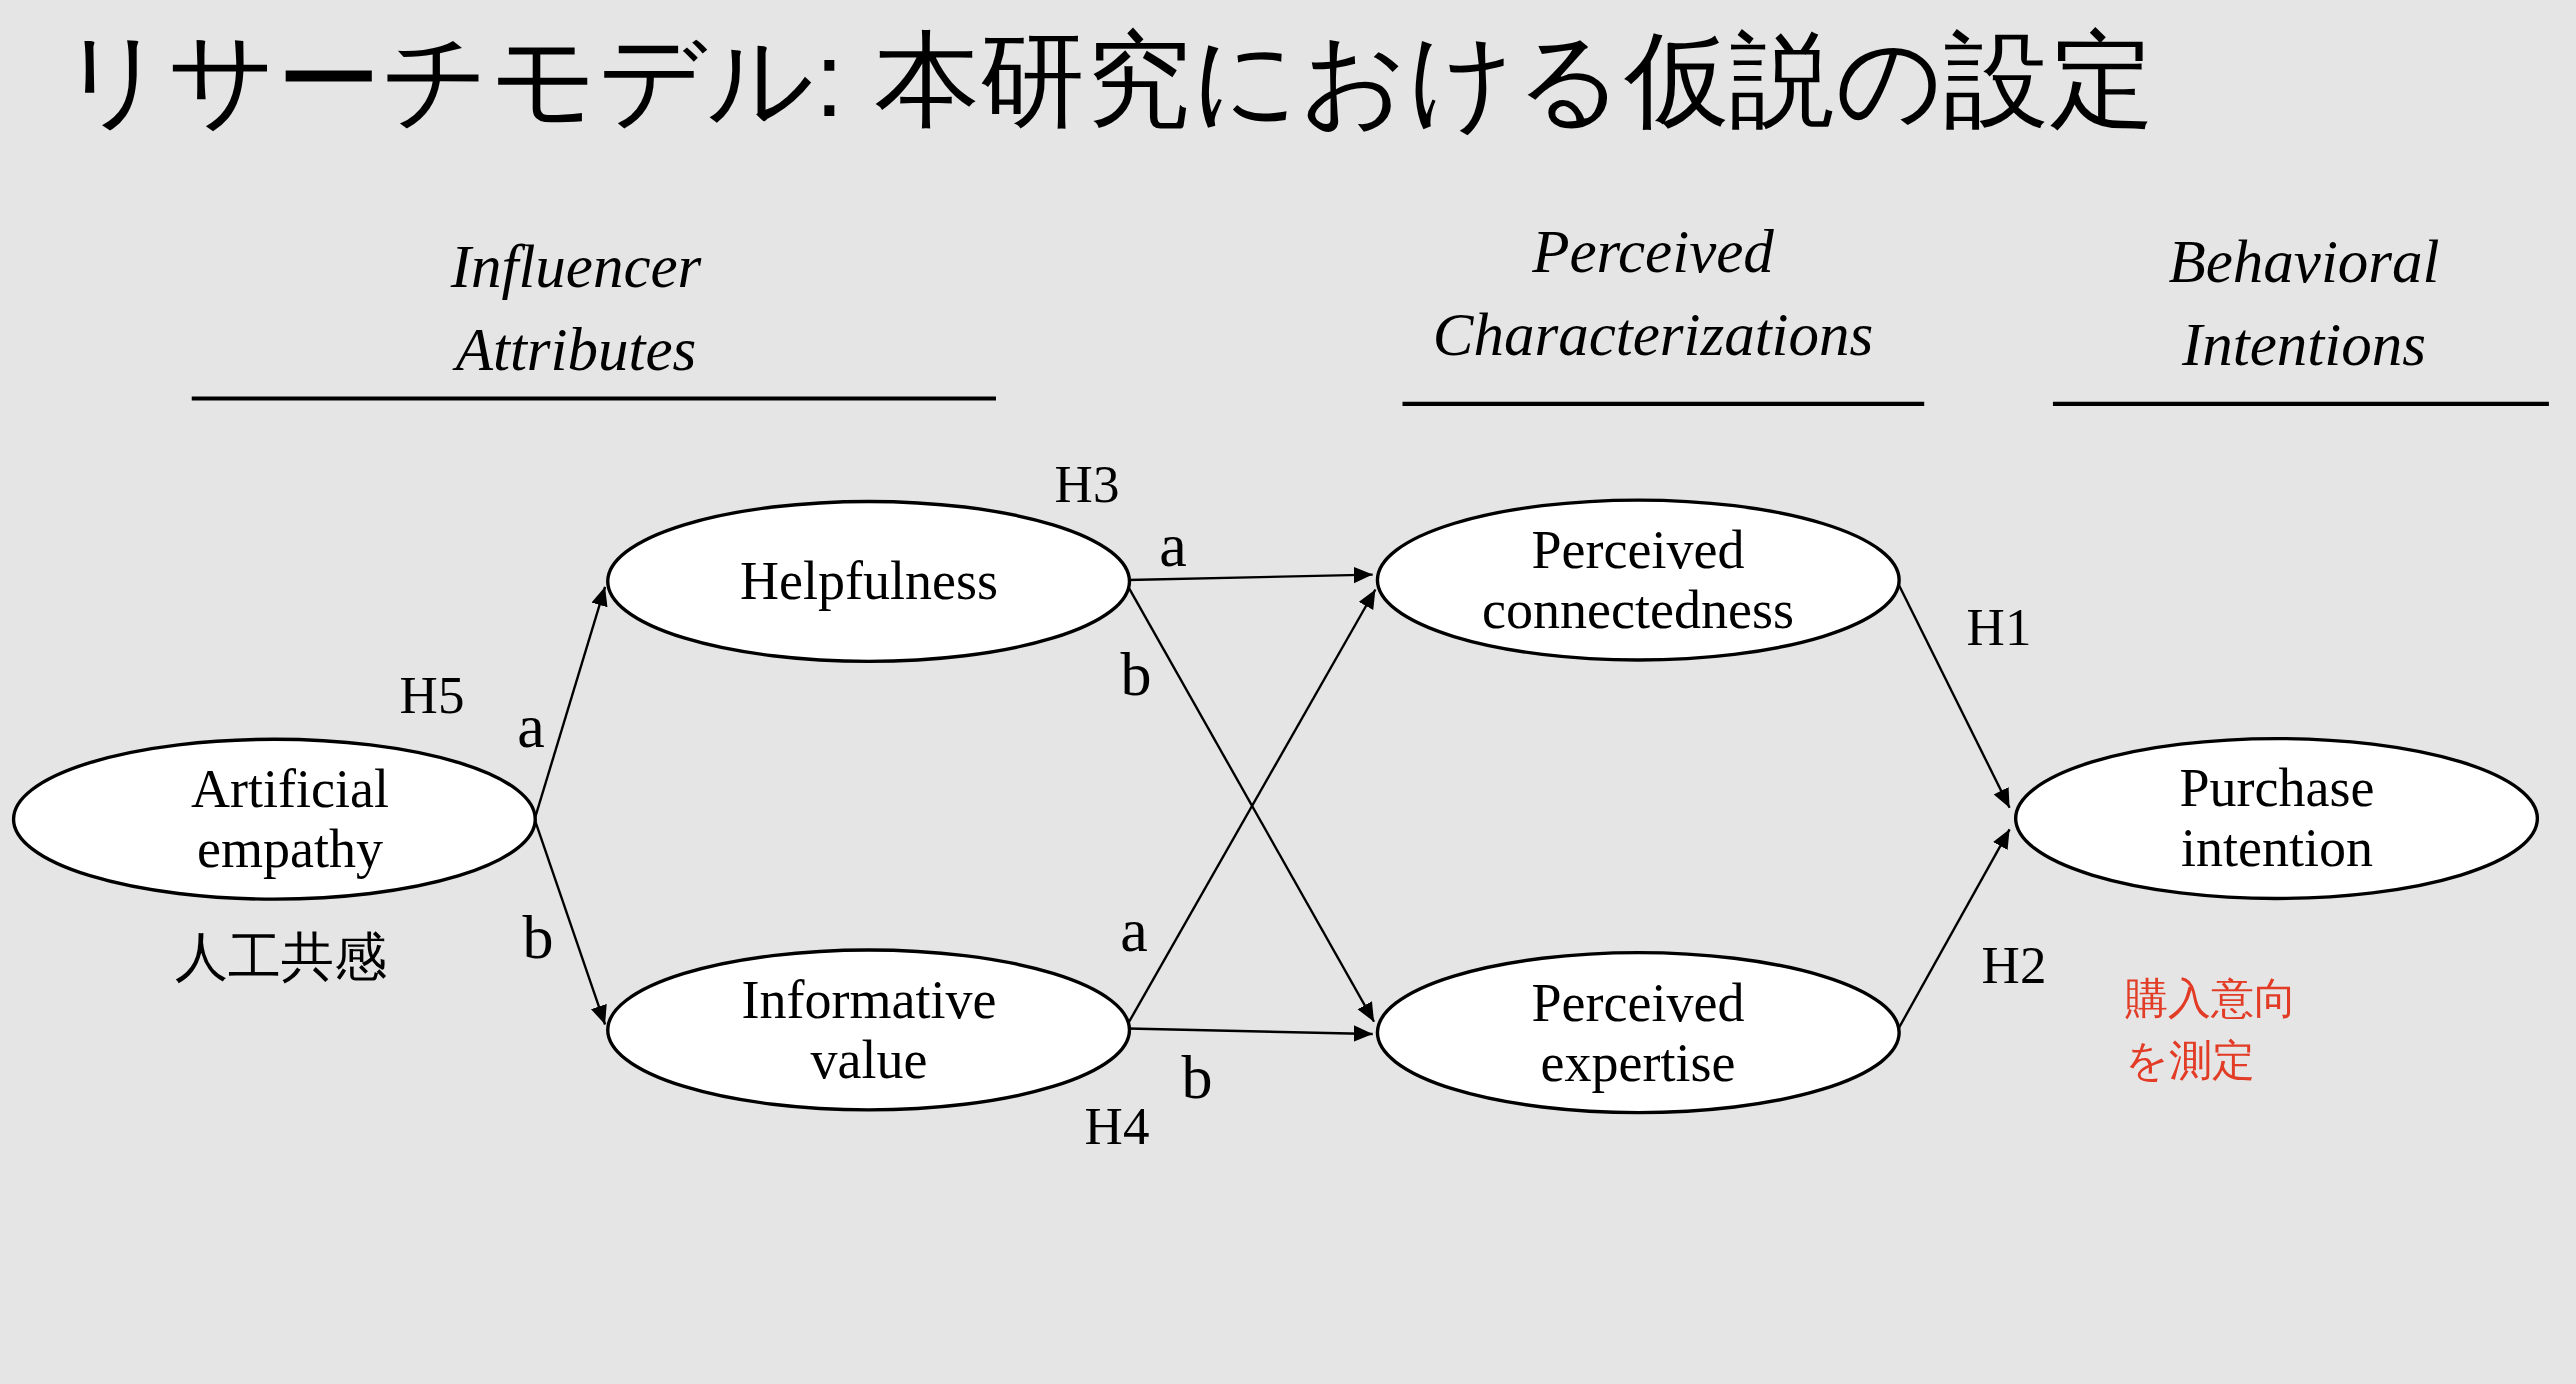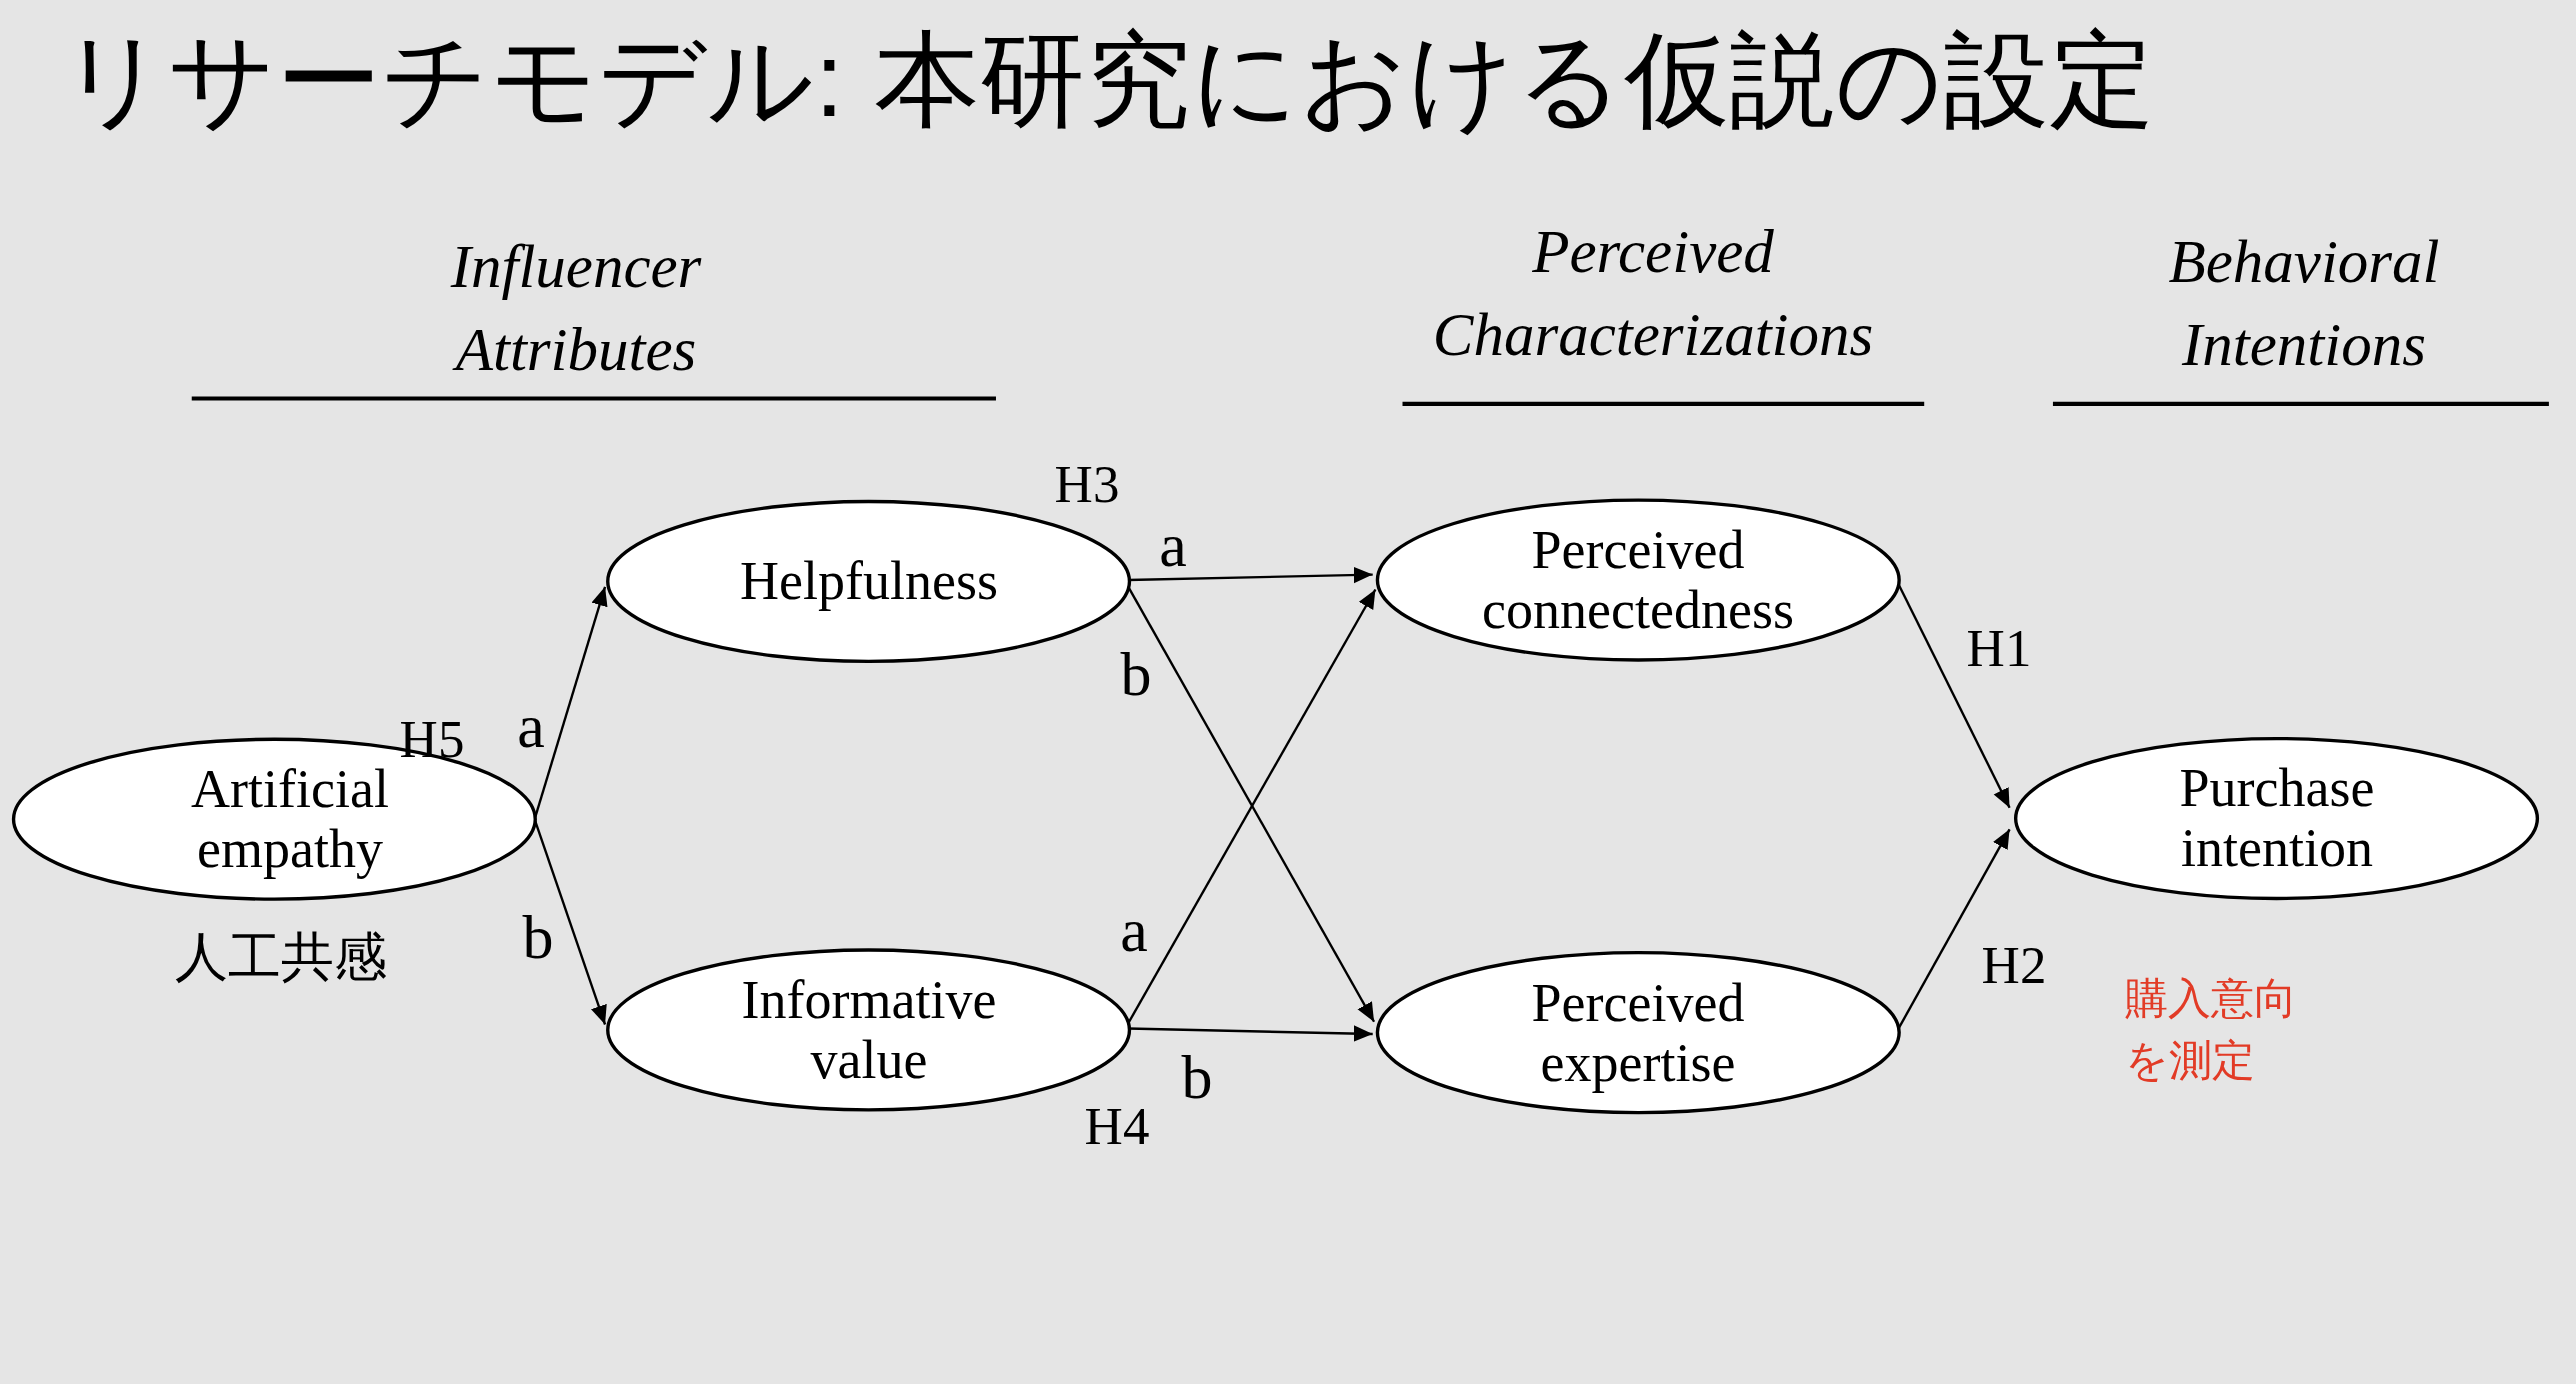--- a/index.html
+++ b/index.html
@@ -109,24 +109,24 @@
     <div>Perceived</div>
     <div>expertise</div>
   </div>
   <div class="txt node-label" style="left:2277px;top:818px;">
     <div>Purchase</div>
     <div>intention</div>
   </div>
 
   <div class="txt jp" style="left:281px;top:958px;">人工共感</div>
 
-  <div class="txt hyp" style="left:432px;top:739px;">H5</div>
+  <div class="txt hyp" style="left:432px;top:695px;">H5</div>
   <div class="txt hyp" style="left:1087px;top:484px;">H3</div>
   <div class="txt hyp" style="left:1117px;top:1126px;">H4</div>
-  <div class="txt hyp" style="left:1999px;top:648px;">H1</div>
+  <div class="txt hyp" style="left:1999px;top:627px;">H1</div>
   <div class="txt hyp" style="left:2014px;top:965px;">H2</div>
 
   <div class="txt pathletter" style="left:531px;top:726px;">a</div>
   <div class="txt pathletter" style="left:538px;top:937px;">b</div>
   <div class="txt pathletter" style="left:1173px;top:545px;">a</div>
   <div class="txt pathletter" style="left:1136px;top:674px;">b</div>
   <div class="txt pathletter" style="left:1134px;top:930px;">a</div>
   <div class="txt pathletter" style="left:1197px;top:1077px;">b</div>
 
   <div class="red-note" style="color:#e23b26;margin-top:24px;">

